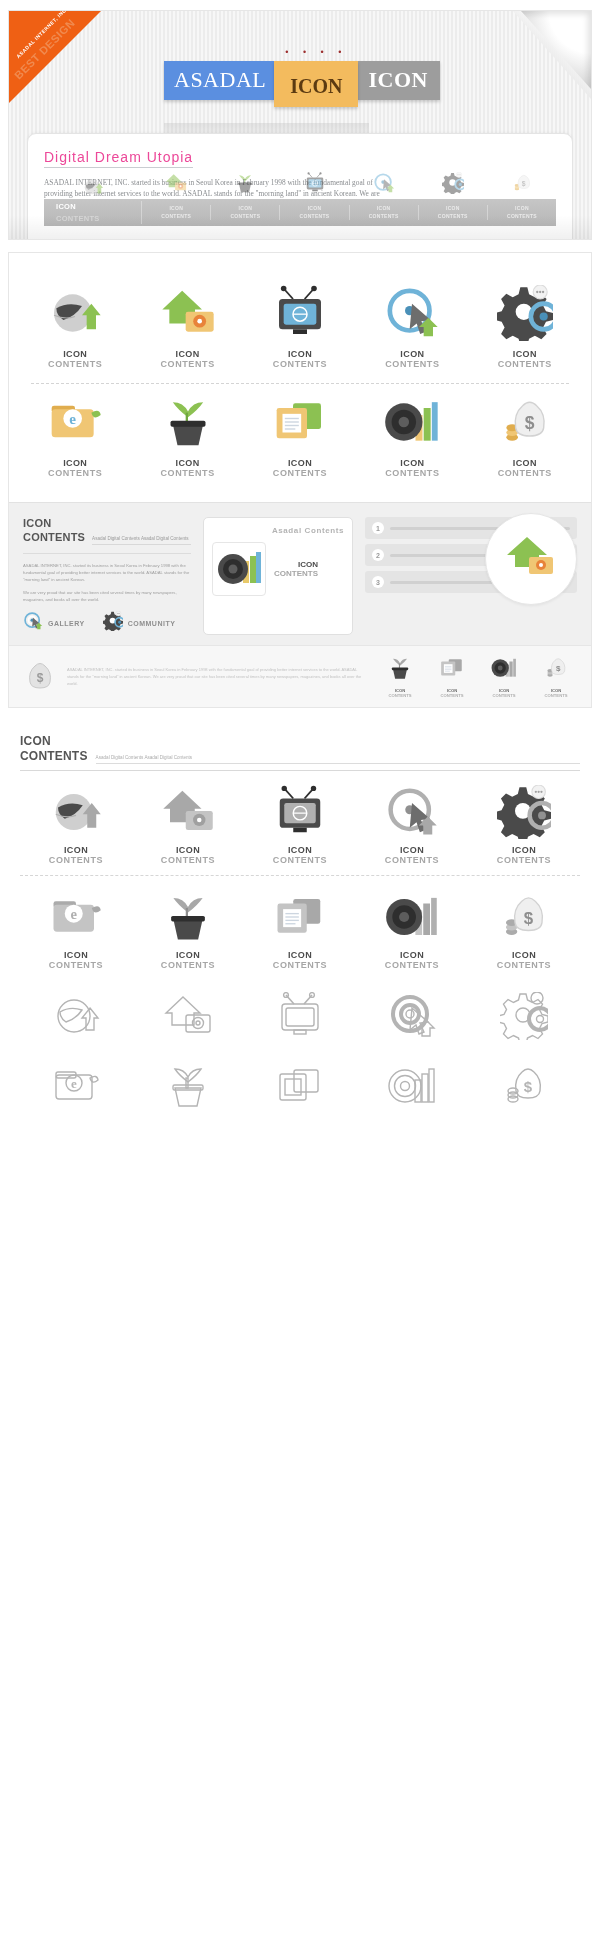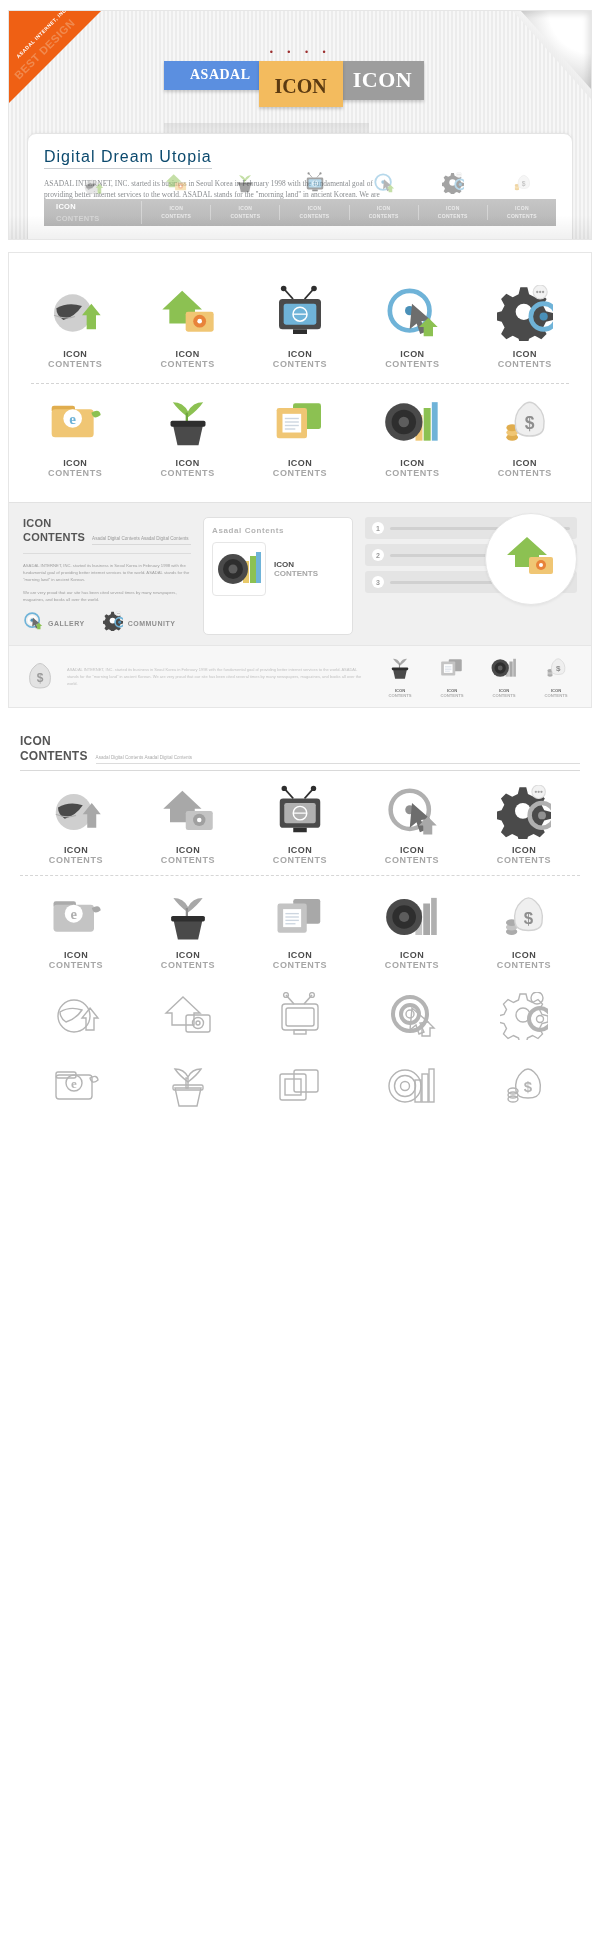--- a/index.html
+++ b/index.html
@@ -46,21 +46,21 @@
   .curl2{
     position:absolute; right:0; top:0; width:70px; height:78px;
     background:radial-gradient(circle at 100% 0,#ffffff 40%,#d8d8d8 72%,#ffffff 100%);
     clip-path:polygon(100% 0,100% 100%,0 0);
     box-shadow:-3px 3px 6px rgba(0,0,0,.12) inset;
   }
 
   .logo-wrap{ position:absolute; left:155px; top:50px; display:flex; align-items:flex-start; }
   .logo-blue{
     background:#5b8fe0; color:#fff; font-family:"Liberation Serif",serif;
-    font-weight:bold; font-size:14px; padding:6px 10px 7px 26px; letter-spacing:.5px;
+    font-weight:normal; font-size:22px; padding:6px 10px 7px 10px; letter-spacing:.5px;
     box-shadow:0 2px 3px rgba(0,0,0,.18);
   }
   .logo-best-col{ position:relative; margin:0 -2px; }
   .logo-dots{ position:absolute; top:-14px; left:0; right:0; text-align:center;
     color:#9d2f2f; font-size:9px; letter-spacing:6px; }
   .logo-yellow{
     background:#f3bb5e; color:#5b3a11; font-family:"Liberation Serif",serif;
     font-weight:bold; font-size:20px; padding:14px 16px 9px 16px;
     box-shadow:0 2px 3px rgba(0,0,0,.18);
   }
@@ -75,21 +75,21 @@
   }
 
   
   .hero-card{
     position:absolute; left:18px; right:18px; top:122px; bottom:-2px;
     background:#fff; border:1px solid #e4e4e4; border-radius:9px 9px 0 0;
     box-shadow:0 -1px 3px rgba(0,0,0,.04);
     padding:14px 16px 0 16px; overflow:hidden;
   }
   .hero-title{
-    font-size:16px; color:#0c4a6e; letter-spacing:1px;
+    font-size:14px; color:#ec4899; letter-spacing:1px;
     border-bottom:1px solid #c9cdd1; display:inline-block; padding-bottom:2px;
     font-family:"Liberation Sans",sans-serif;
   }
   .hero-body{
     margin-top:9px; font-family:"Liberation Serif",serif; font-size:7.4px;
     line-height:1.55; color:#8a8d90; width:340px;
   }
   
   .navbar{
     position:absolute; left:16px; right:16px; bottom:14px; height:27px;
@@ -130,21 +130,21 @@
   .info-left{ width:168px; }
   .info-head{ display:flex; align-items:flex-end; gap:7px; }
   .info-h1{ font-size:11px; font-weight:bold; color:#555; letter-spacing:.2px; line-height:1.25;}
   .info-sub{ font-size:4.6px; color:#9a9a9a; border-bottom:1px solid #d8d8d8; padding-bottom:3px; flex:1;}
   .info-rule{ border-top:1px solid #dcdcdc; margin:8px 0 8px 0; }
   .info-p{ font-size:4.2px; color:#9d9d9d; line-height:1.7; margin-bottom:6px; }
   .links{ display:flex; gap:18px; margin-top:8px; align-items:center; }
   .link{ display:flex; align-items:center; gap:5px; }
   .link .t{ font-size:7px; font-weight:bold; color:#8f8f8f; letter-spacing:.5px;}
 
-  .info-mid{ width:150px; background:#fff; border:1px solid #e0e0e0; border-radius:5px; padding:8px; }
+  .info-mid{ width:150px; background:#fff; border:1px solid #e0e0e0; border-radius:5px; padding:8px;text-align:right; }
   .mid-title{ font-size:8px; color:#b4b4b4; letter-spacing:.6px; font-weight:bold; }
   .mid-body{ display:flex; align-items:center; gap:8px; margin-top:7px; }
   .mid-thumb{ width:54px; height:54px; background:#fff; border:1px solid #e6e6e6; border-radius:4px;
      display:flex; align-items:center; justify-content:center;}
   .mid-l1{ font-size:8px; font-weight:bold; color:#4c4c4c; }
   .mid-l2{ font-size:8px; font-weight:bold; color:#a6a6a6; }
 
   .info-right{ flex:1; position:relative; }
   .qrow{ display:flex; align-items:center; gap:6px; background:#e4e4e4; border-radius:3px;
      padding:5px 7px; margin-bottom:5px; }

